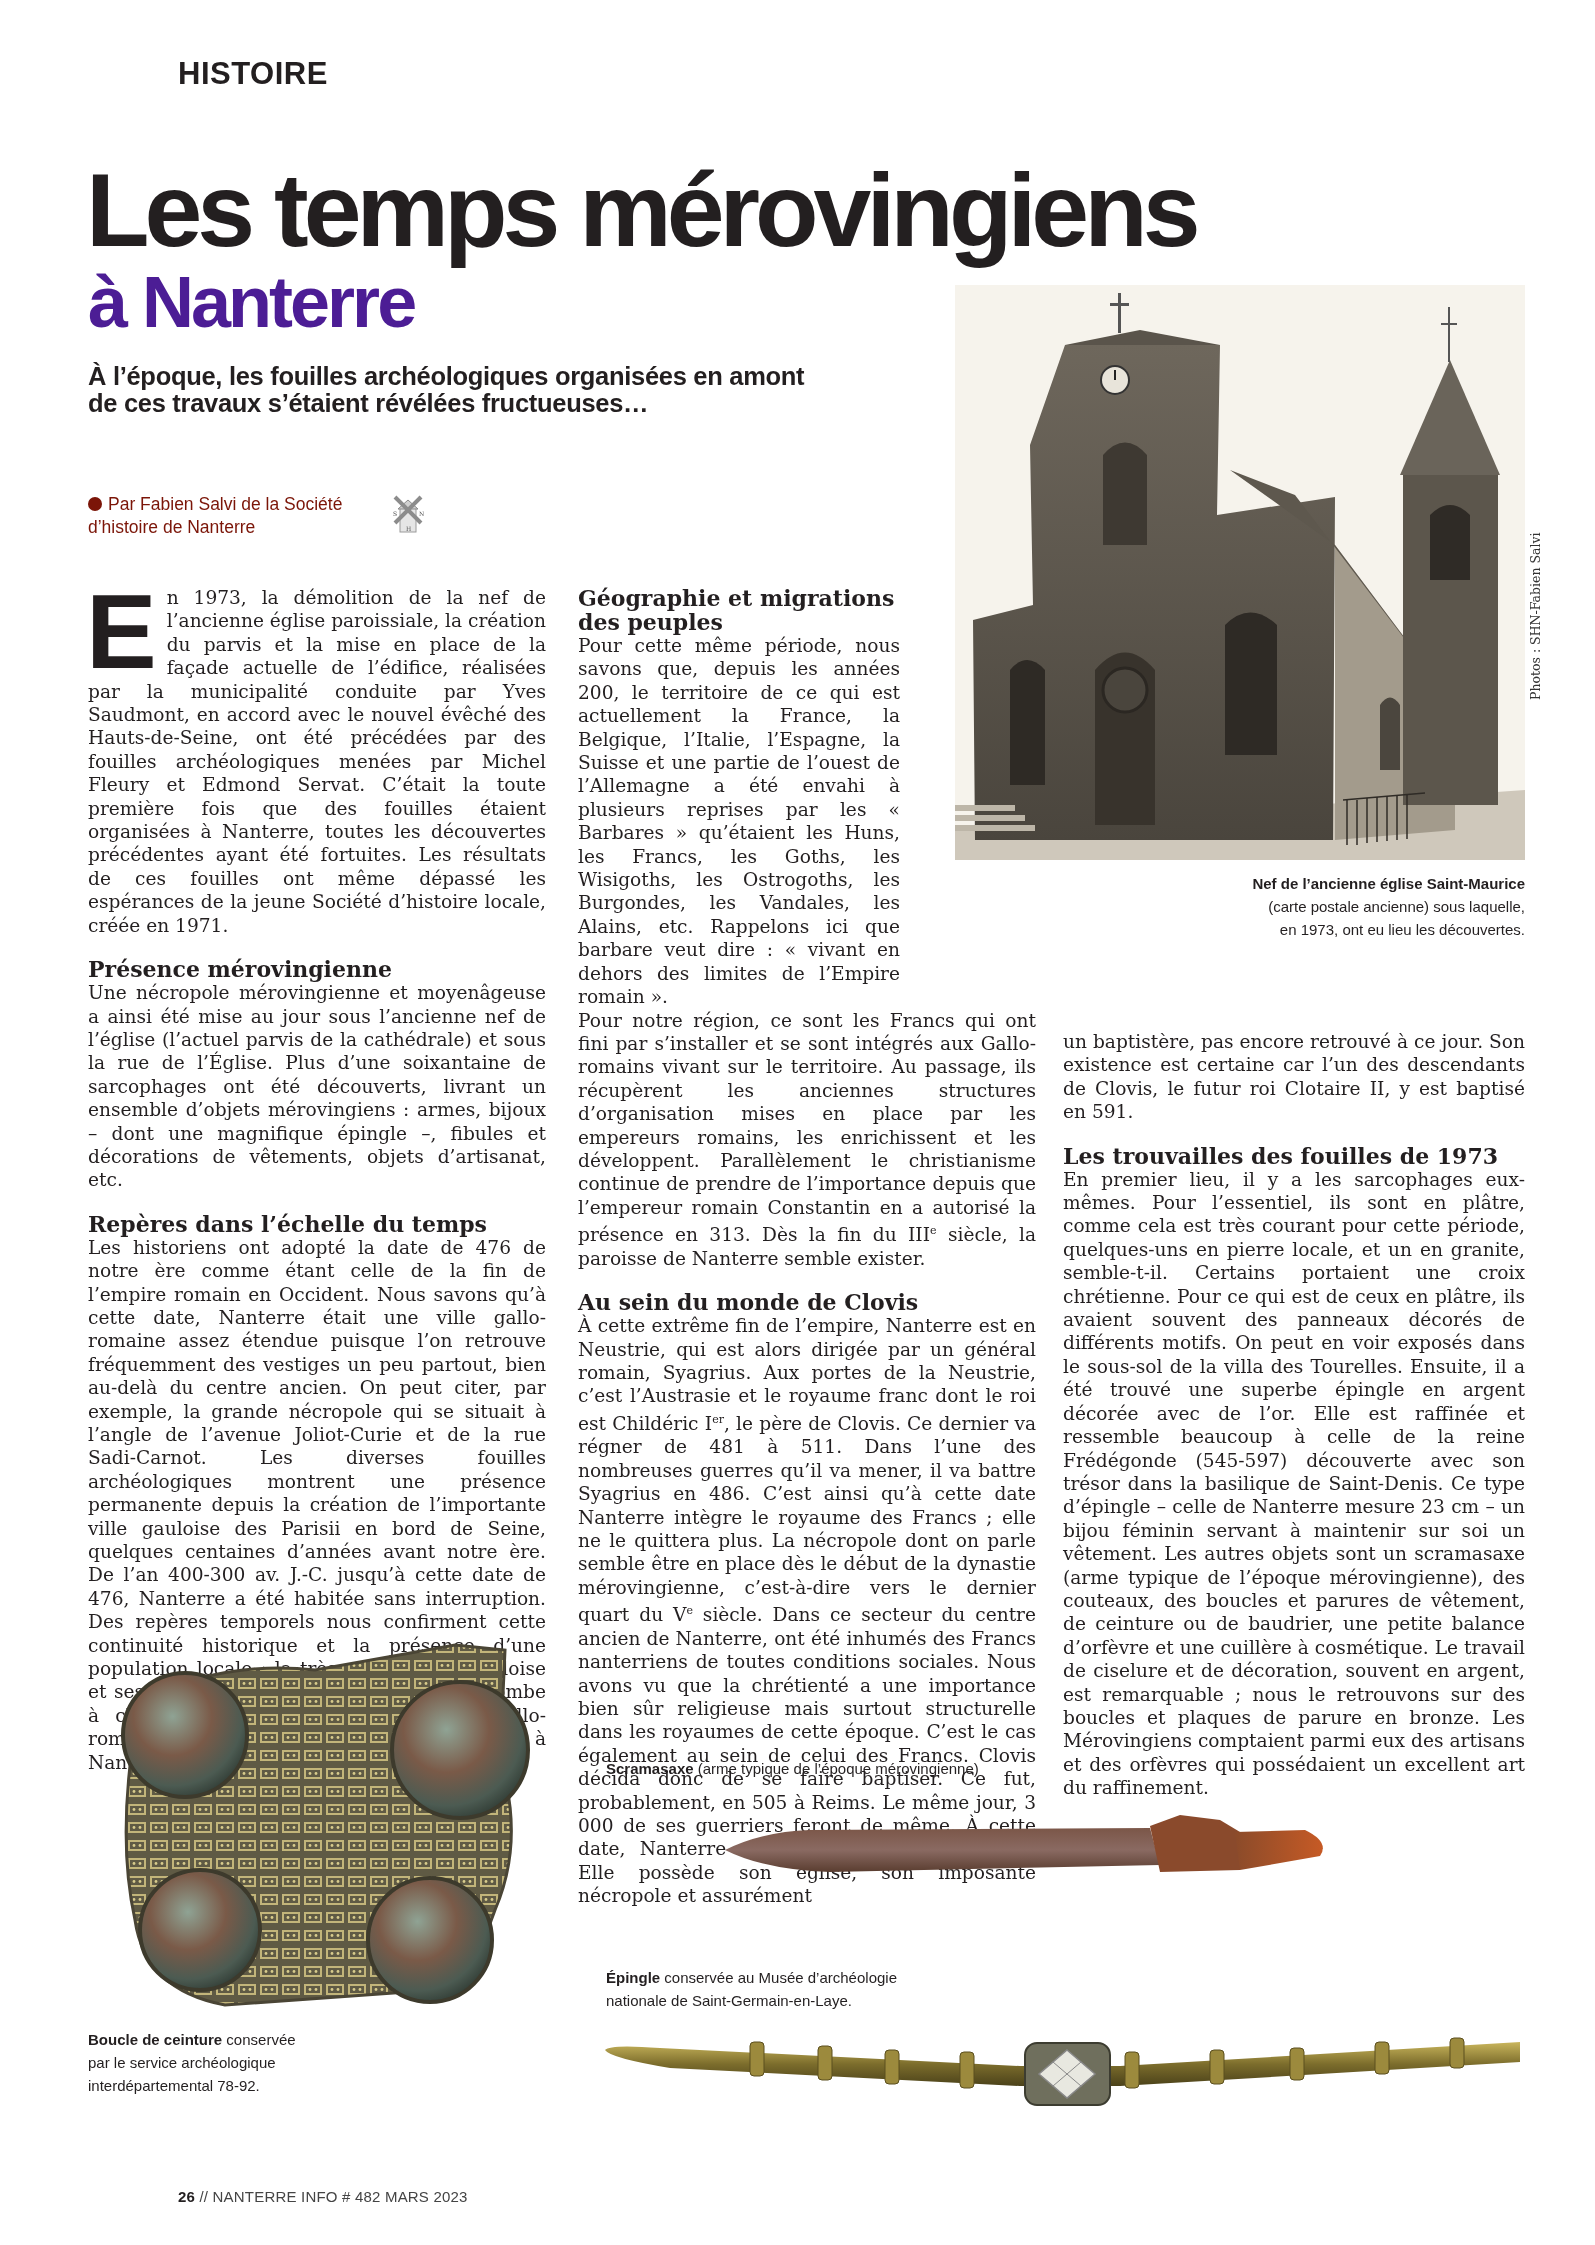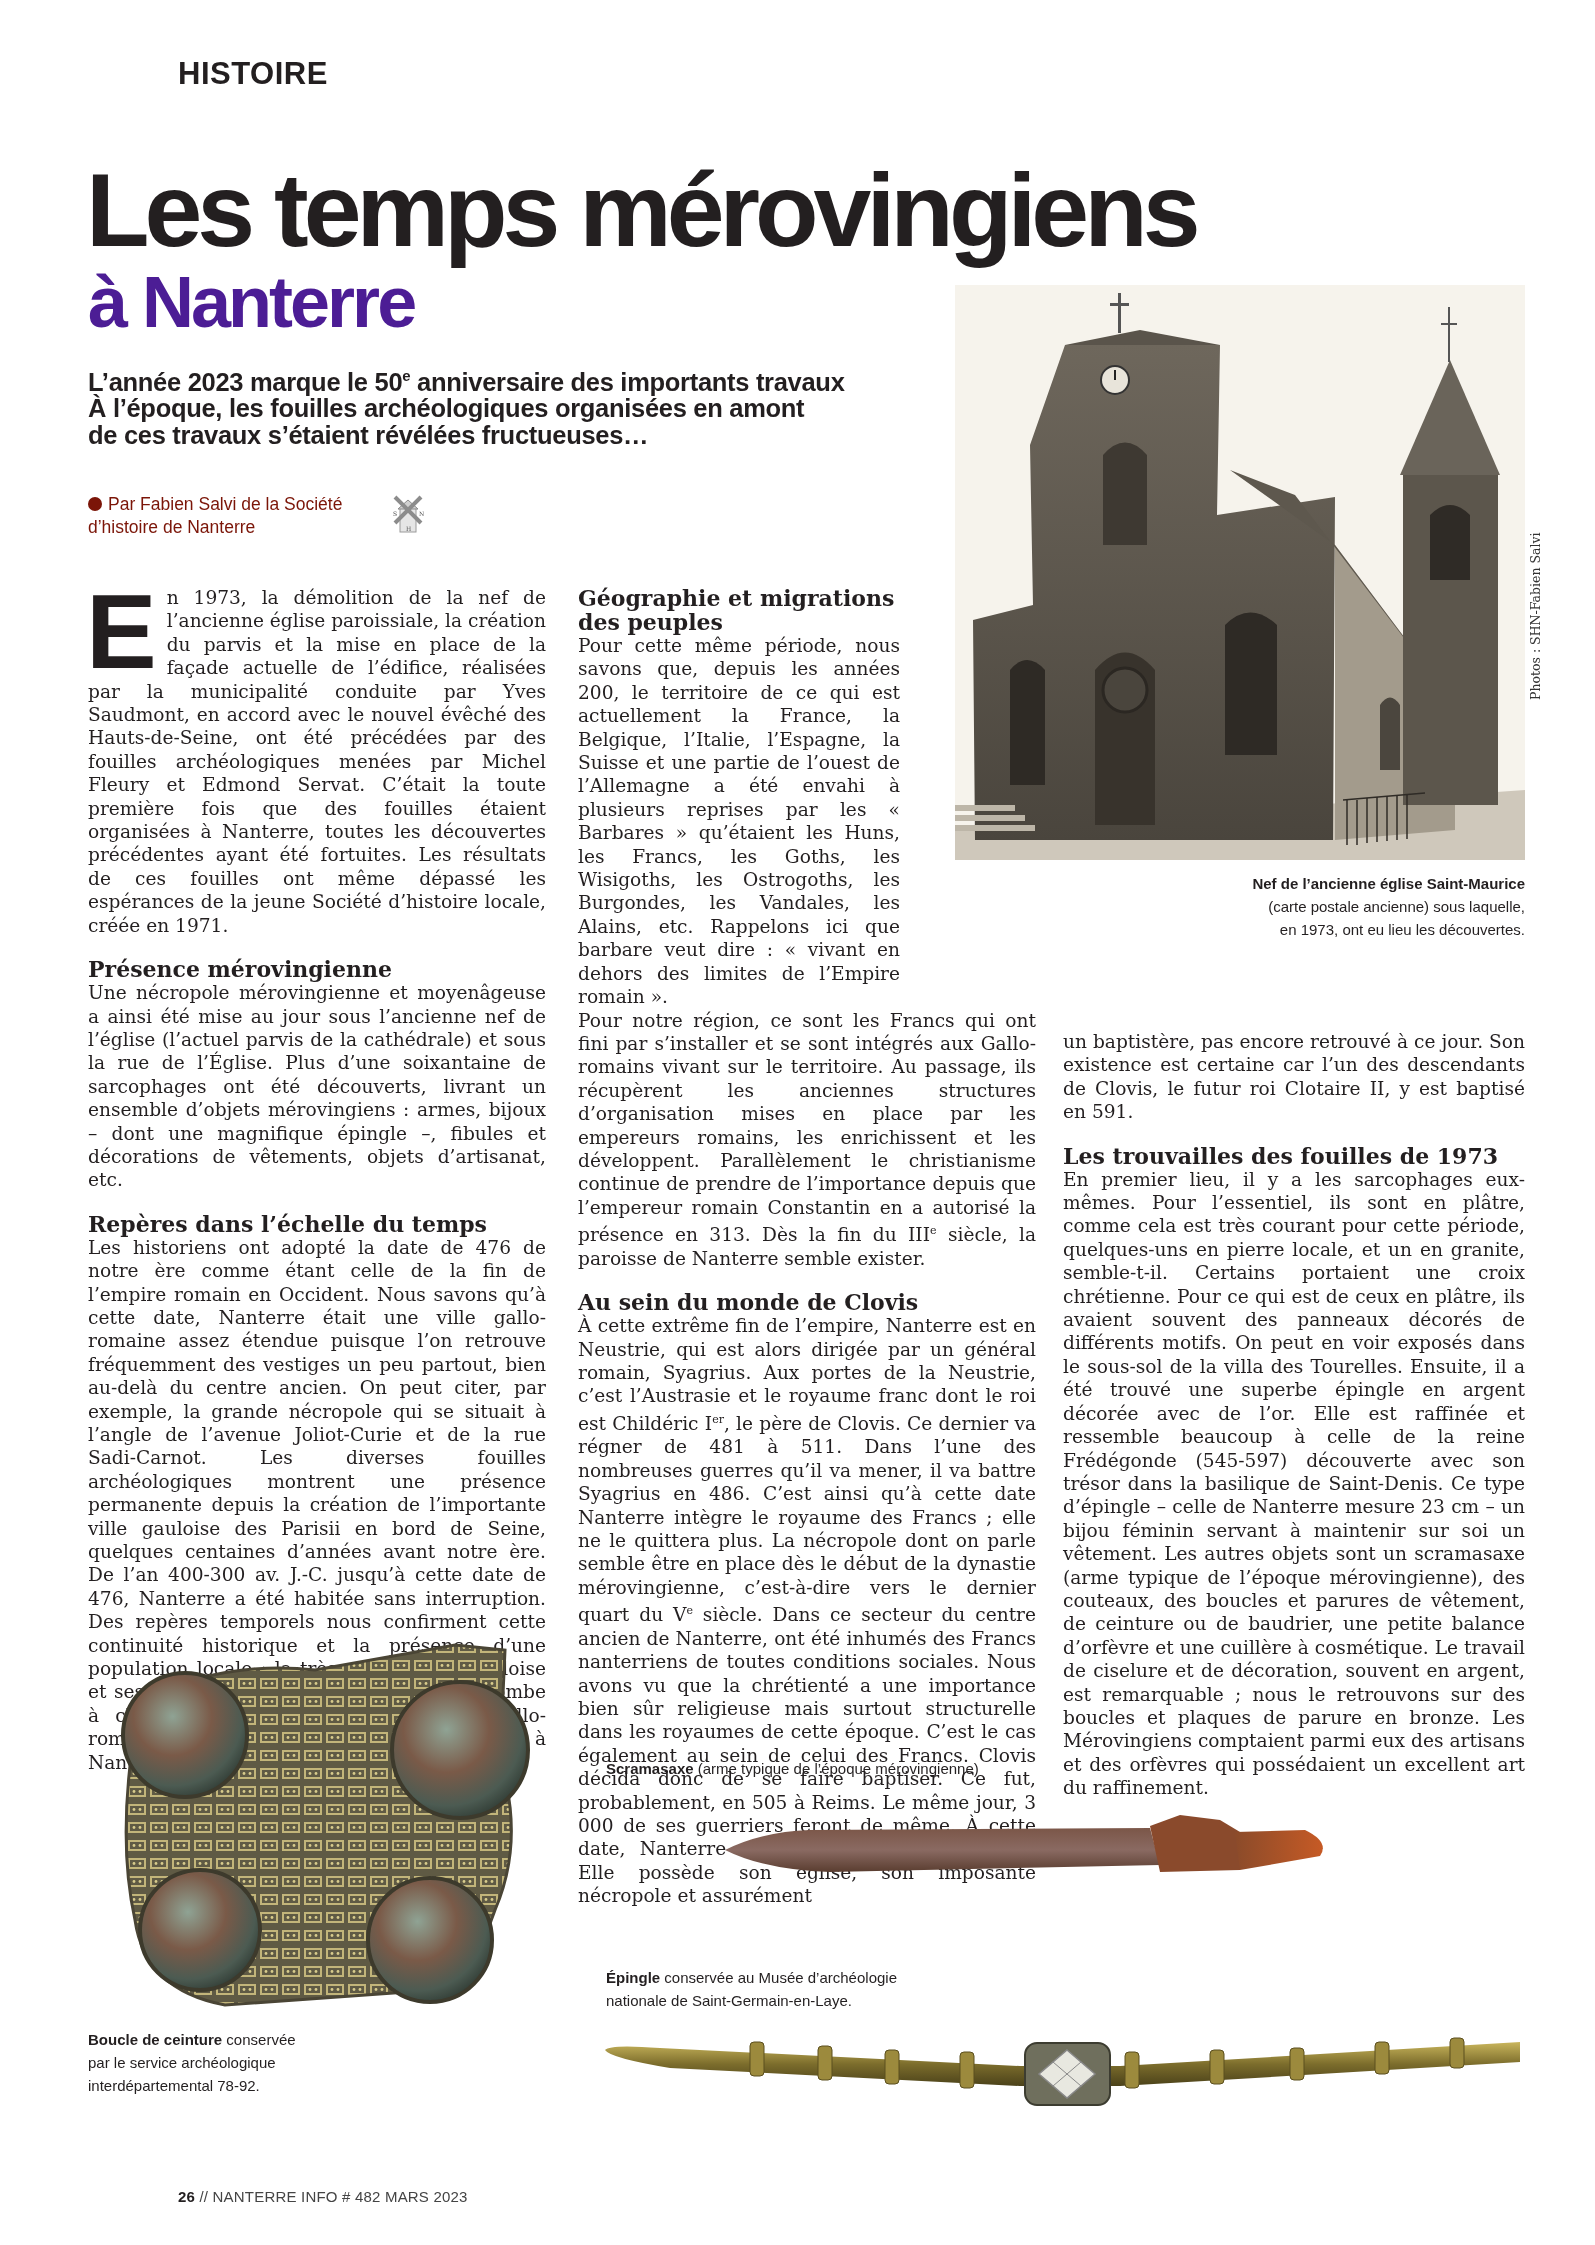--- a/index.html
+++ b/index.html
@@ -49,21 +49,20 @@
   .footer b { color:#231f20; font-weight:900; }
 </style>
 </head>
 <body>
 
 <div class="abs sans rubric">HISTOIRE</div>
 <div class="abs sans title1">Les temps mérovingiens</div>
 <div class="abs sans title2">à Nanterre</div>
 
 <div class="abs sans lead">
-  <p><span>L’année 2023 marque le 50</span><sup>e</sup><span> anniversaire des importants travaux</span></p>
   <p>À l’époque, les fouilles archéologiques organisées en amont</p>
   <p>de ces travaux s’étaient révélées fructueuses…</p>
 </div>
 
 <div class="abs sans byline">
   <div><span class="dot"></span><span>Par Fabien Salvi de la Société</span></div>
   <div>d’histoire de Nanterre</div>
 </div>
 <svg class="abs logo" viewBox="0 0 36 40">
   <rect x="10" y="14" width="16" height="24" fill="#e6e6e6" stroke="#9a9a9a" stroke-width="1"></rect>

